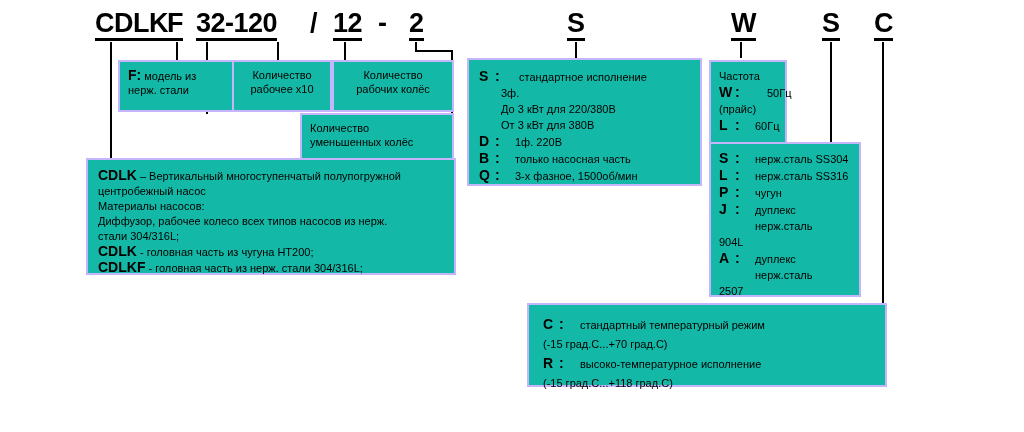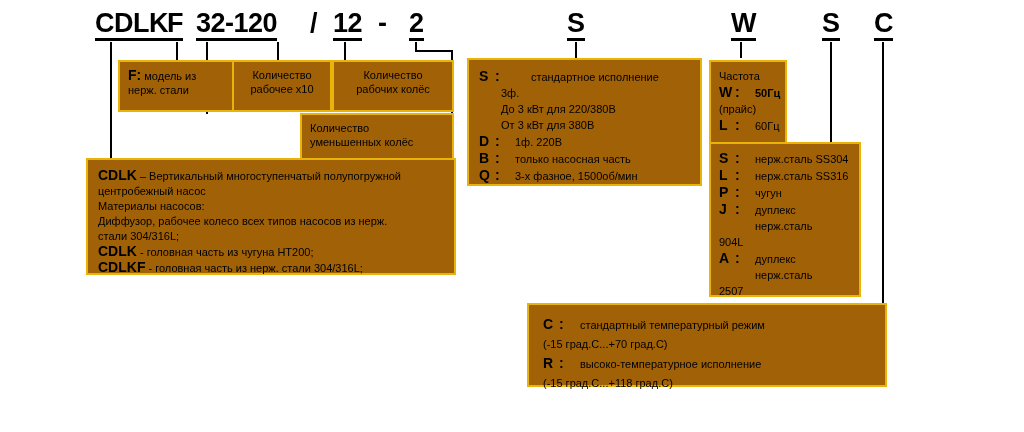--- a/index.html
+++ b/index.html
@@ -26,22 +26,22 @@
   .code-seg.ul{border-bottom:3px solid #000;padding-bottom:1px;}
   .code-seg.plain{font-weight:bold;}
 
   
   .vline{position:absolute;width:2px;background:#000;}
   .hline{position:absolute;height:2px;background:#000;}
 
   
   .box{
     position:absolute;
-    border:2px solid #eab308;
-    background:#a16207;
+    border:2px solid #c4b5fd;
+    background:#14b8a6;
     box-sizing:border-box;
     font-size:11px;
     line-height:14px;
     color:#000;
   }
   .box .inner{padding:6px 8px;}
   .box p{margin:0;}
   .ctr{text-align:center;}
   .key{font-weight:bold;font-size:14px;}
   .sup{font-size:8px;vertical-align:super;}
@@ -139,21 +139,21 @@
       <p><span class="key">CDLK</span><span> - головная часть из чугуна HT200;</span></p>
       <p><span class="key">CDLKF</span><span> - головная часть из нерж. стали 304/316L;</span></p>
     </div>
   </div>
 
   <div class="box" style="left:467px;top:58px;width:235px;height:128px;">
     <div class="inner" style="padding:8px 10px;line-height:16px;">
       <p class="row-flex">
         <span class="key">S</span>
           <span class="key">:</span>
-        <span style="margin-left:20px;">стандартное исполнение</span>
+        <span style="margin-left:8px;">стандартное исполнение</span>
       </p>
       <p class="indent">3ф.</p>
       <p class="indent">До 3 кВт для 220/380В</p>
       <p class="indent">От 3 кВт для 380В</p>
       <p class="row-flex">
         <span class="key">D</span>
           <span class="key">:</span>
         <span style="margin-left:4px;">1ф. 220В</span>
       </p>
       <p class="row-flex">
@@ -168,21 +168,21 @@
       </p>
     </div>
   </div>
 
   <div class="box" style="left:709px;top:60px;width:78px;height:94px;">
     <div class="inner" style="padding:6px 8px;line-height:16px;">
       <p>Частота</p>
       <p class="row-flex">
         <span class="key">W</span>
           <span class="key">:</span>
-        <span style="margin-left:4px;font-weight:bold;">50Гц</span>
+        <span style="margin-left:16px;">50Гц</span>
       </p>
       <p>(прайс)</p>
       <p class="row-flex">
         <span class="key">L</span>
           <span class="key">:</span>
         <span style="margin-left:4px;">60Гц</span>
       </p>
     </div>
   </div>
 

